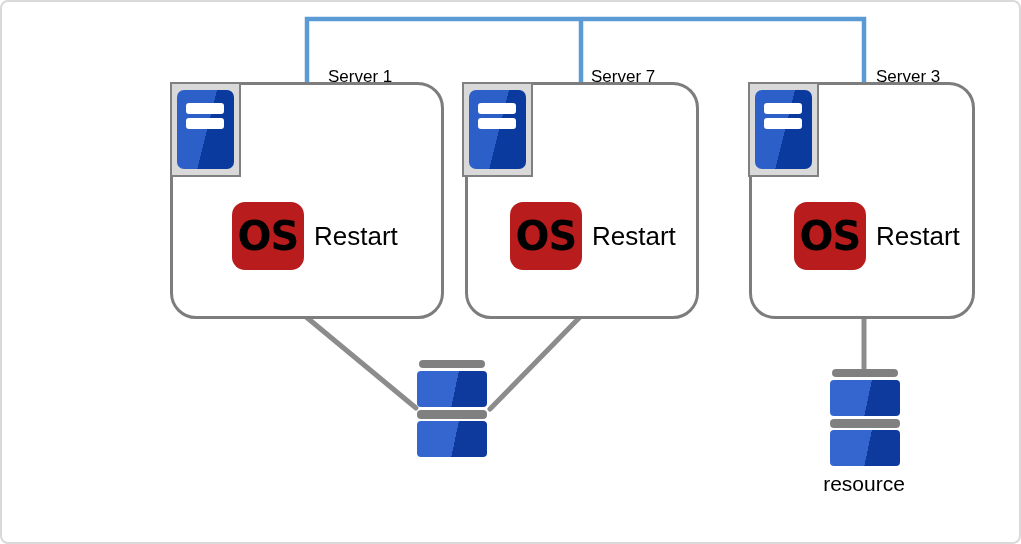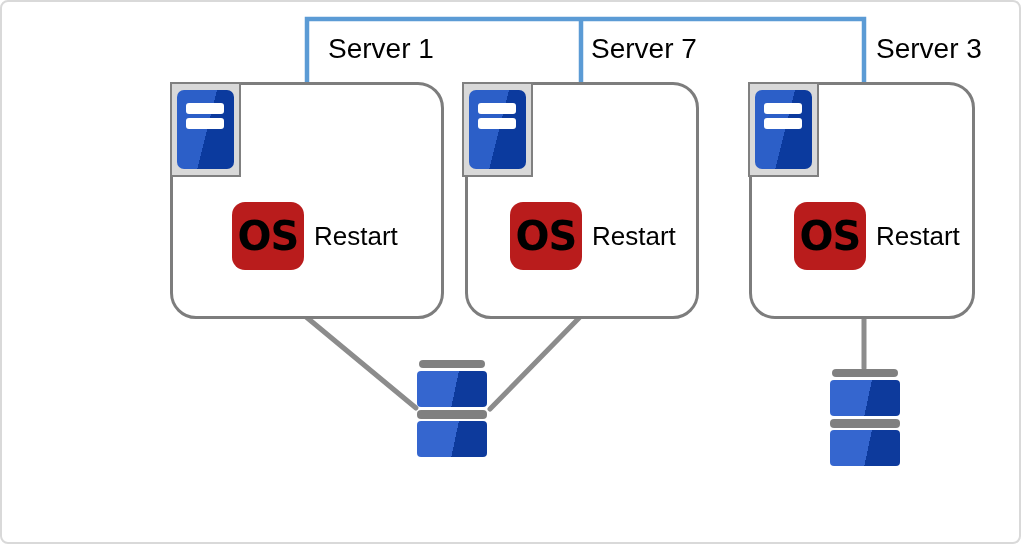--- a/index.html
+++ b/index.html
@@ -9,21 +9,21 @@
     overflow:hidden; font-family:"Liberation Sans", sans-serif; color:#000;
   }
   .lines { position:absolute; left:0; top:0; width:1021px; height:544px; z-index:1; }
 
   
   .server-box {
     position:absolute; top:80px; height:237px; box-sizing:border-box;
     background:#ffffff; border:3px solid #7d7d7d; border-radius:26px; z-index:2;
   }
   .server-label {
-    position:absolute; top:36px; z-index:3; font-size:28px; line-height:22px;
+    position:absolute; top:64px; z-index:3; font-size:17px; line-height:22px;
     white-space:nowrap;
   }
 
   
   .icon-frame {
     position:absolute; top:80px; width:71px; height:95px; box-sizing:border-box;
     background:#d9d9d9; border:2px solid #808080; z-index:3;
   }
   .icon-blue {
     position:absolute; left:5px; top:6px; width:57px; height:79px; border-radius:7px;
@@ -121,15 +121,16 @@
   <div class="disk-label" style="left:294px; width:320px;">
   </div>
 
   <div class="disk" style="left:828px; top:367px;">
     <div class="disk-cap"></div>
     <div class="disk-body body1"></div>
     <div class="disk-mid"></div>
     <div class="disk-body body2"></div>
   </div>
   <div class="disk-label" style="left:752px; width:220px;">
+    <div>resource</div>
   </div>
 
 </div>
 
 </body></html>

